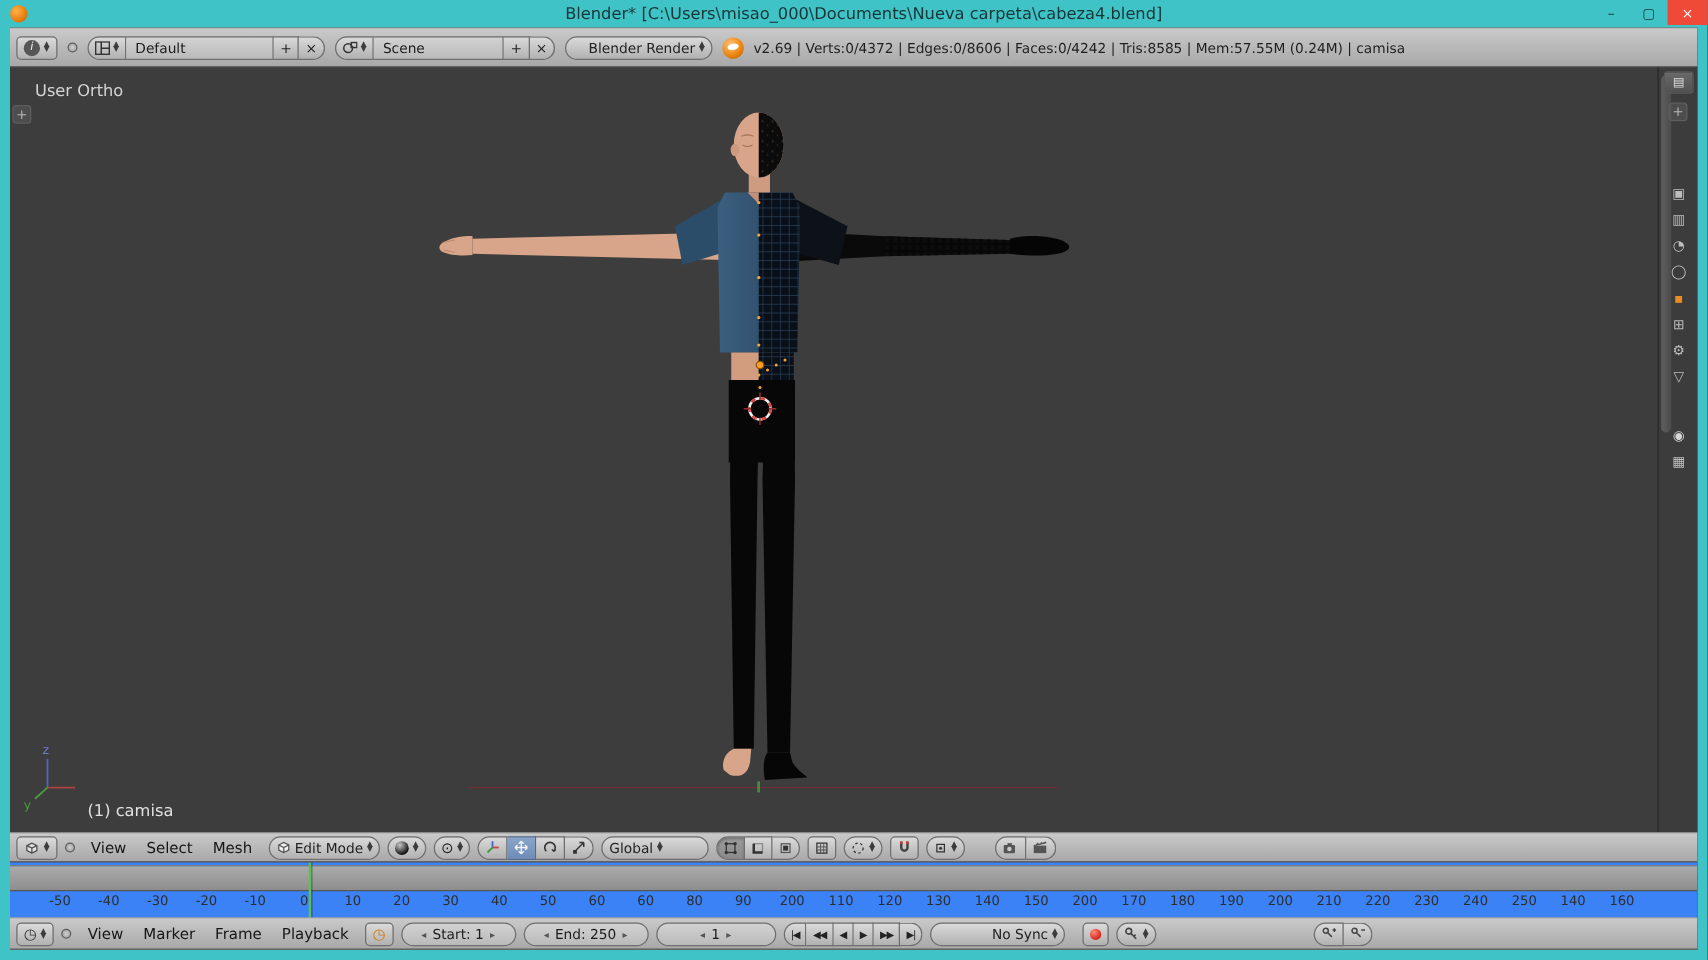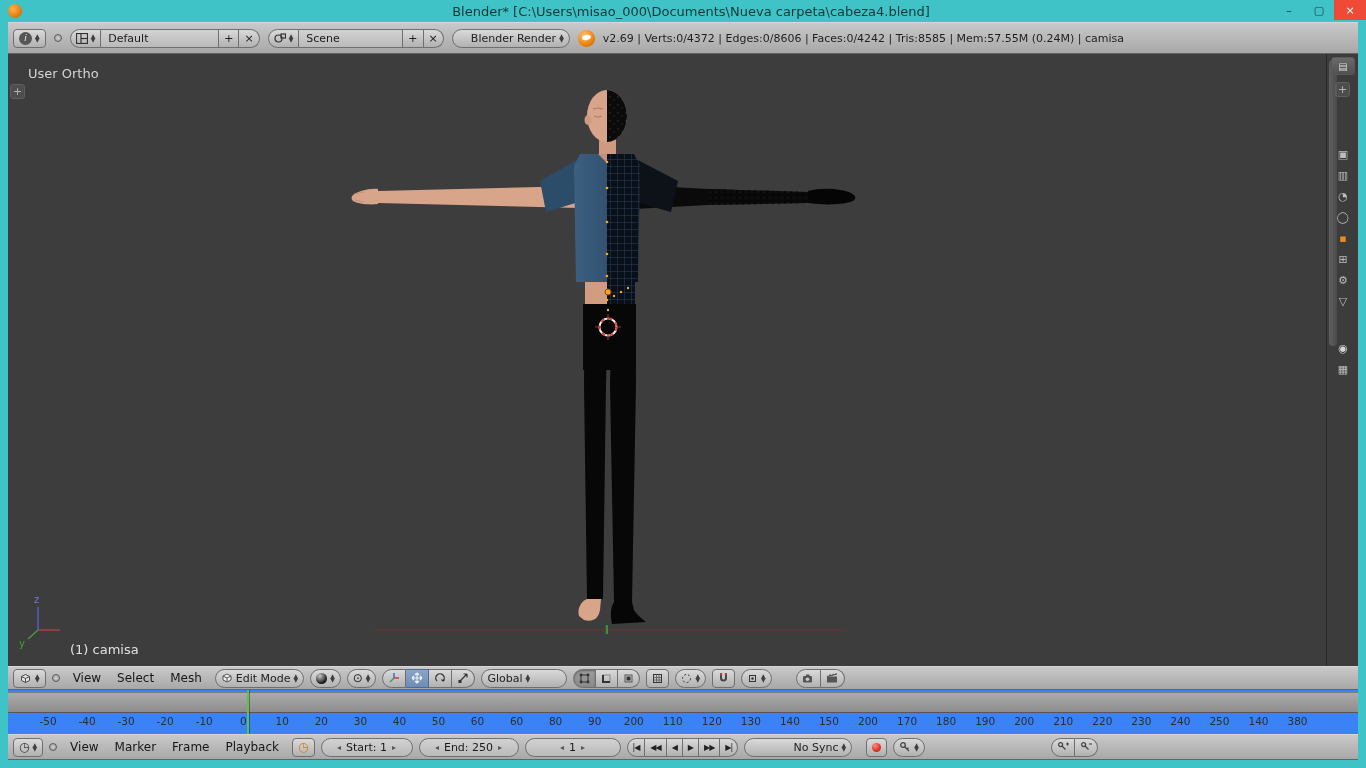--- a/index.html
+++ b/index.html
@@ -433,21 +433,21 @@
         <span class="tick" data-name="ruler-tick-label">170</span>
         <span class="tick" data-name="ruler-tick-label">180</span>
         <span class="tick" data-name="ruler-tick-label">190</span>
         <span class="tick" data-name="ruler-tick-label">200</span>
         <span class="tick" data-name="ruler-tick-label">210</span>
         <span class="tick" data-name="ruler-tick-label">220</span>
         <span class="tick" data-name="ruler-tick-label">230</span>
         <span class="tick" data-name="ruler-tick-label">240</span>
         <span class="tick" data-name="ruler-tick-label">250</span>
         <span class="tick" data-name="ruler-tick-label">140</span>
-        <span class="tick" data-name="ruler-tick-label">380</span>
+        <span class="tick" data-name="ruler-tick-label">160</span>
       </div>
     <div class="curframe" data-name="current-frame-line"></div>
   </div>
 
   <div class="hdr tl-hdr" data-name="timeline-header">
     <span class="blk-btn" data-name="editor-type-button-timeline">
       <span style="font-size:12px;color:#3a3a3a" data-name="timeline-editor-icon">◷</span>
       <span class="updown" data-name="chevron-updown-icon">
           <span>▲</span>
           <span>▼</span>

